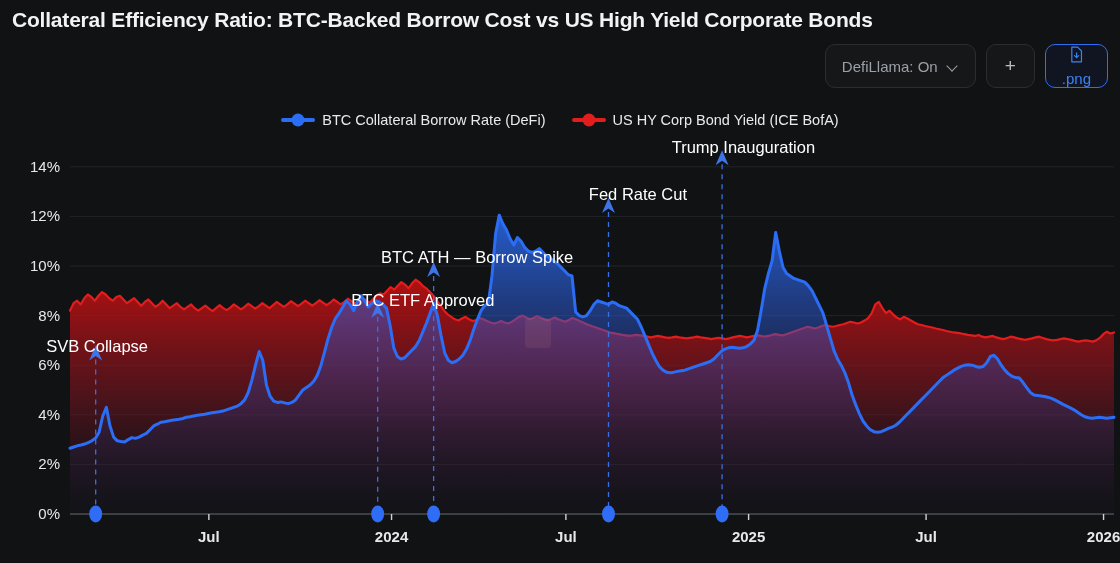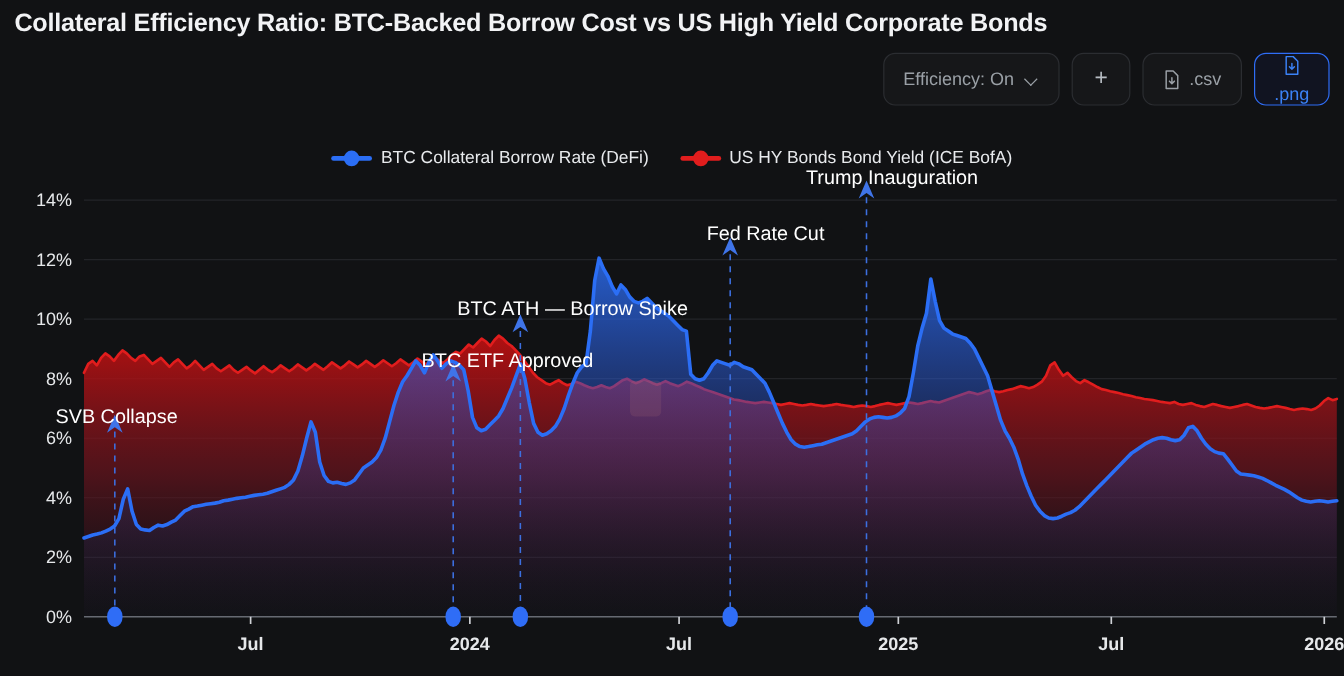--- a/index.html
+++ b/index.html
@@ -76,21 +76,20 @@
   .legend {
     position: absolute;
     left: 0; right: 0;
     top: 112px;
     display: flex;
     justify-content: center;
     align-items: center;
     gap: 26px;
     font-size: 14.5px;
     color: #e8eaed;
-    margin-top: 12px;
   }
   .leg-item { display: flex; align-items: center; gap: 7px; cursor: pointer; }
   .leg-swatch {
     position: relative;
     width: 34px; height: 4px;
     border-radius: 2px;
   }
   .leg-swatch::after {
     content:"";
     position:absolute;
@@ -134,54 +133,45 @@
 </style>
 </head>
 <body>
 
 <div id="app">
 
   <div class="title">Collateral Efficiency Ratio: BTC-Backed Borrow Cost vs US High Yield Corporate Bonds</div>
 
   <div class="toolbar">
     <div class="tb-btn">
-      <span>Efficiency: On</span>
+      <span>DefiLlama: On</span>
       <span class="chev"></span>
     </div>
     <div class="tb-btn plus">
       <span>+</span>
-    </div>
-    <div class="tb-btn">
-      <span class="fileicon">
-        <svg width="15" height="17" viewBox="0 0 16 18" fill="none">
-          <path d="M3 1.2h6.2L13.3 5.3v11.5H3z" stroke="#9aa0a6" stroke-width="1.3" stroke-linejoin="round"></path>
-          <path d="M8.1 7.2v5.2M5.9 10.2l2.2 2.2 2.2-2.2" stroke="#9aa0a6" stroke-width="1.3" stroke-linecap="round" stroke-linejoin="round"></path>
-        </svg>
-      </span>
-      <span>.csv</span>
     </div>
     <div class="tb-btn active">
       <span class="fileicon">
         <svg width="15" height="17" viewBox="0 0 16 18" fill="none">
           <path d="M3 1.2h6.2L13.3 5.3v11.5H3z" stroke="#3b82f6" stroke-width="1.3" stroke-linejoin="round"></path>
           <path d="M8.1 7.2v5.2M5.9 10.2l2.2 2.2 2.2-2.2" stroke="#3b82f6" stroke-width="1.3" stroke-linecap="round" stroke-linejoin="round"></path>
         </svg>
       </span>
       <span>.png</span>
     </div>
   </div>
 
   <div class="legend">
     <div class="leg-item">
       <span class="leg-swatch" style="background:#2b6ef5"></span>
       <span>BTC Collateral Borrow Rate (DeFi)</span>
     </div>
     <div class="leg-item">
       <span class="leg-swatch" style="background:#e11d1d"></span>
-      <span>US HY Bonds Bond Yield (ICE BofA)</span>
+      <span>US HY Corp Bond Yield (ICE BofA)</span>
     </div>
   </div>
 
   <div class="chart-wrap">
     <svg class="chart" id="svg-chart" width="1120" height="435">
         <defs>
           <linearGradient id="gblue" x1="0" y1="0" x2="0" y2="1">
             <stop offset="0%" stop-color="#2b6ef5" stop-opacity="0.82"></stop>
             <stop offset="55%" stop-color="#2b4ec0" stop-opacity="0.30"></stop>
             <stop offset="100%" stop-color="#1b2550" stop-opacity="0.04"></stop>

